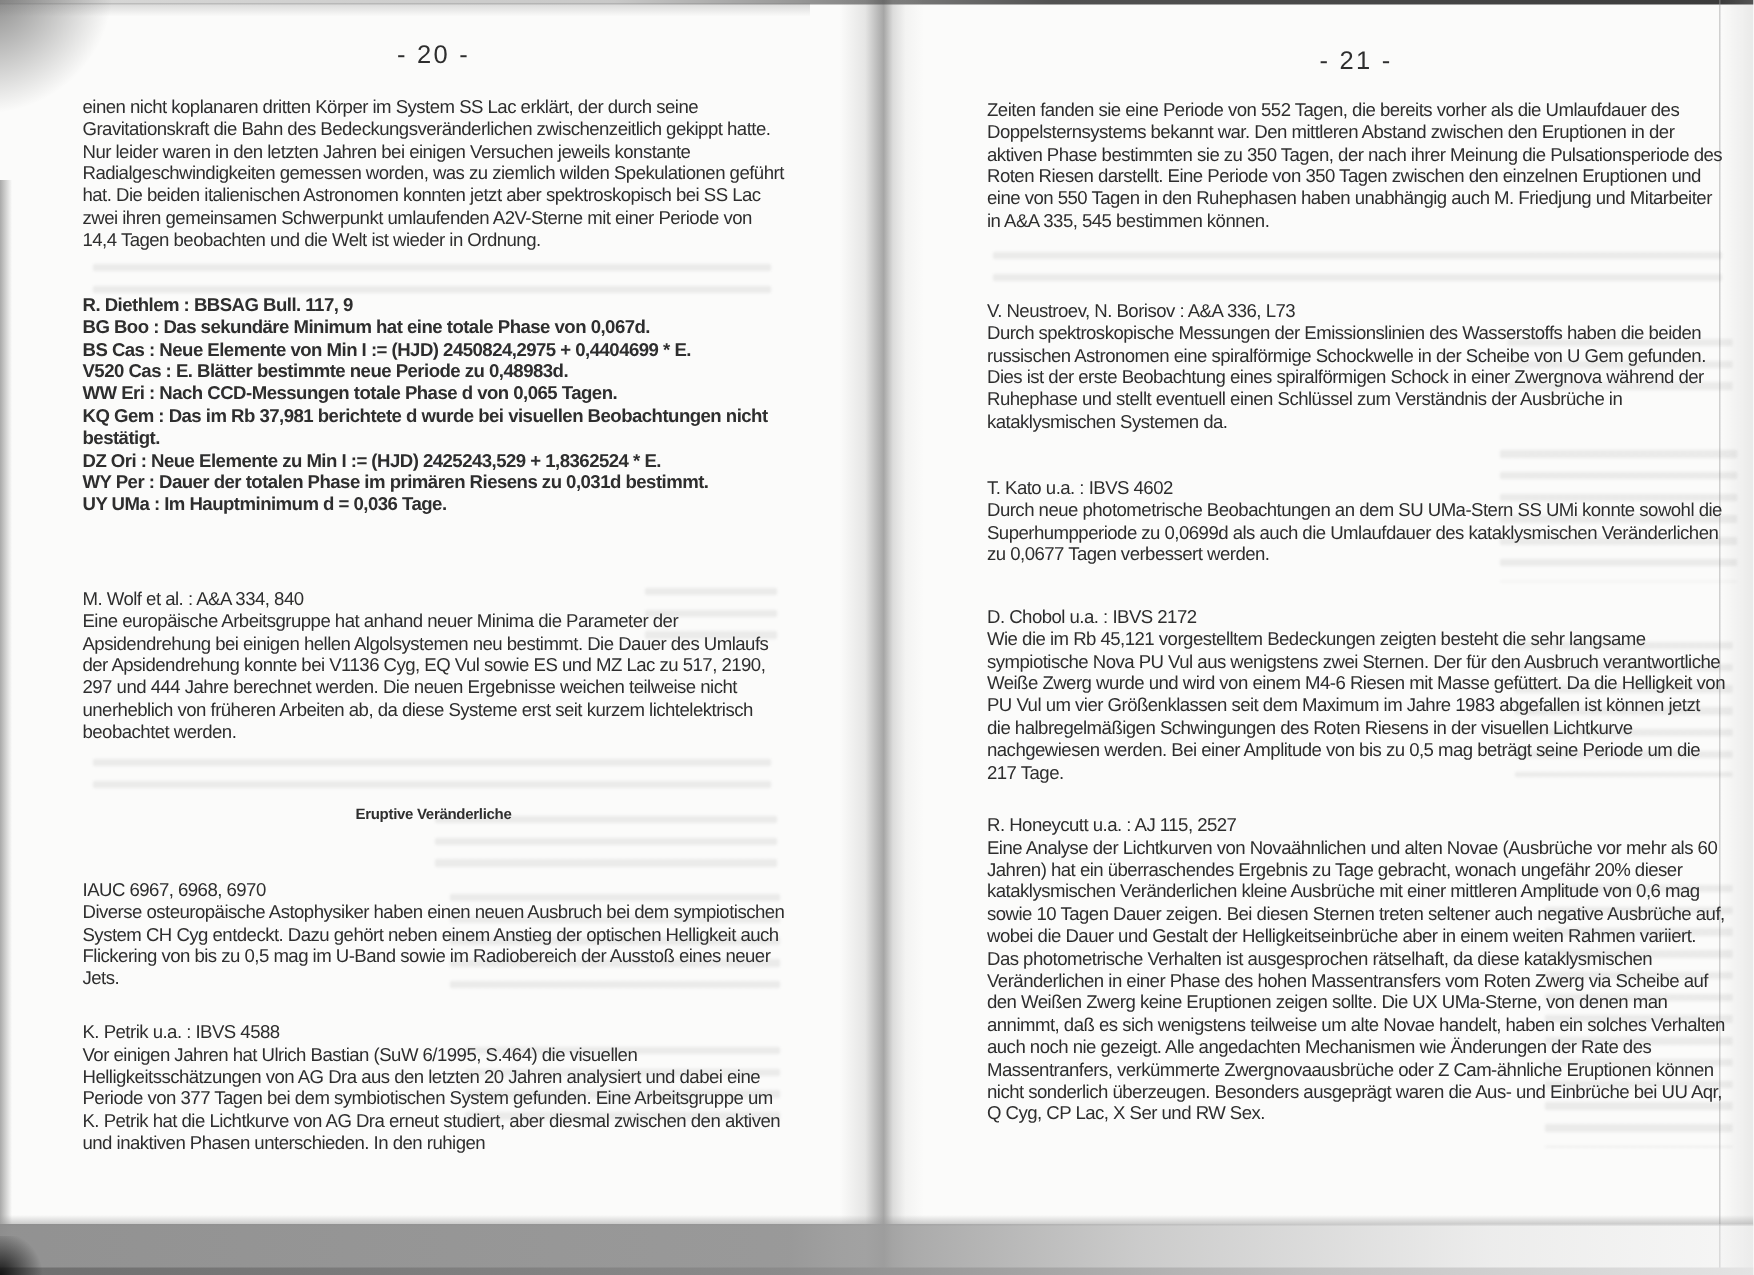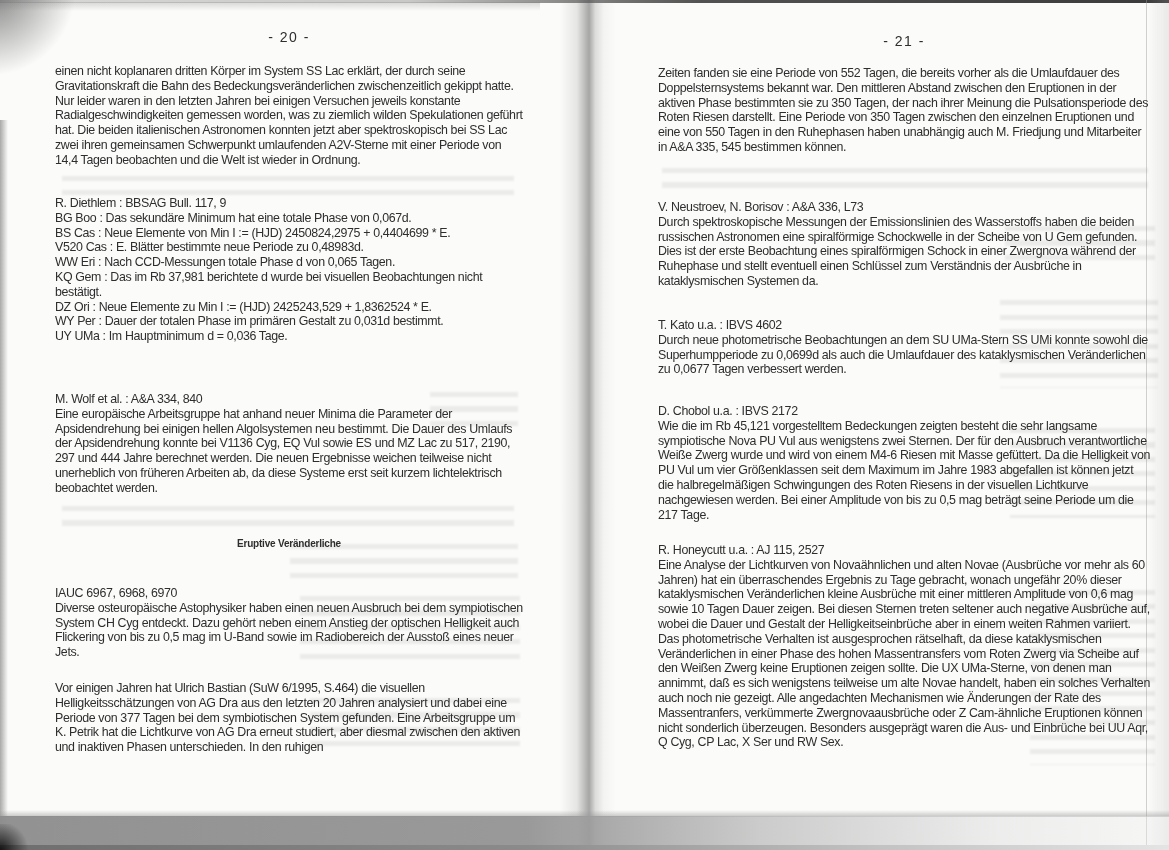--- a/index.html
+++ b/index.html
@@ -66,21 +66,21 @@
     background:repeating-linear-gradient(to bottom,
       rgba(110,110,110,.30) 0px, rgba(110,110,110,.30) 5px,
       rgba(110,110,110,0) 5px, rgba(110,110,110,0) 14.5px);
   }
 
   
   .page { position:absolute; top:0; height:850px; font-size:12.4px; line-height:14.8px;
           letter-spacing:-0.35px; color:var(--ink); }
   .page-left  { left:55px;  width:468px; }
   .page-right { left:658px; width:492px;text-decoration:underline; }
-  .pagenum { position:absolute; width:100%; text-align:center; font-size:14px;
+  .pagenum { position:absolute; width:100%; text-align:center; font-size:17px;
              letter-spacing:1.5px; }
   .para  { position:absolute; width:100%; margin:0; }
   .block { position:absolute; width:100%; }
   .block .line { min-height:14.8px; }
   .heading { position:absolute; width:100%; text-align:center; font-weight:bold;
              font-size:10px; letter-spacing:-0.2px; }
 </style>
 </head>
 <body>
 
@@ -104,45 +104,46 @@
   <div class="ghost" style="left:1000px;top:300px; width:158px; height:88px;"></div>
   <div class="ghost" style="left:1010px;top:428px; width:145px; height:90px;"></div>
   <div class="ghost" style="left:1030px;top:590px; width:125px; height:175px;"></div>
 
   <div class="page page-left">
 
     <div class="pagenum" style="top:30px;">- 20 -</div>
 
     <p class="para" style="top:64px;">einen nicht koplanaren dritten Körper im System SS Lac erklärt, der durch seine Gravitationskraft die Bahn des Bedeckungsveränderlichen zwischenzeitlich gekippt hatte. Nur leider waren in den letzten Jahren bei einigen Versuchen jeweils konstante Radialgeschwindigkeiten gemessen worden, was zu ziemlich wilden Spekulationen geführt hat. Die beiden italienischen Astronomen konnten jetzt aber spektroskopisch bei SS Lac zwei ihren gemeinsamen Schwerpunkt umlaufenden A2V-Sterne mit einer Periode von 14,4 Tagen beobachten und die Welt ist wieder in Ordnung.</p>
 
-    <div class="block" style="top:196px;">
+    <div class="block" style="top:196px;font-weight:bold;">
       <div class="line">R. Diethlem : BBSAG Bull. 117, 9</div>
       <div class="line">BG Boo : Das sekundäre Minimum hat eine totale Phase von 0,067d.</div>
       <div class="line">BS Cas : Neue Elemente von Min I := (HJD) 2450824,2975 + 0,4404699 * E.</div>
       <div class="line">V520 Cas : E. Blätter bestimmte neue Periode zu 0,48983d.</div>
       <div class="line">WW Eri : Nach CCD-Messungen totale Phase d von 0,065 Tagen.</div>
       <div class="line">KQ Gem : Das im Rb 37,981 berichtete d wurde bei visuellen Beobachtungen nicht bestätigt.</div>
       <div class="line">DZ Ori : Neue Elemente zu Min I := (HJD) 2425243,529 + 1,8362524 * E.</div>
-      <div class="line">WY Per : Dauer der totalen Phase im primären Gestalt zu 0,031d bestimmt.</div>
+      <div class="line">WY Per : Dauer der totalen Phase im primären Riesens zu 0,031d bestimmt.</div>
       <div class="line">UY UMa : Im Hauptminimum d = 0,036 Tage.</div>
     </div>
 
     <div class="block" style="top:392px;">
       <div class="line">M. Wolf et al. : A&amp;A 334, 840</div>
       <div>Eine europäische Arbeitsgruppe hat anhand neuer Minima die Parameter der Apsidendrehung bei einigen hellen Algolsystemen neu bestimmt. Die Dauer des Umlaufs der Apsidendrehung konnte bei V1136 Cyg, EQ Vul sowie ES und MZ Lac zu 517, 2190, 297 und 444 Jahre berechnet werden. Die neuen Ergebnisse weichen teilweise nicht unerheblich von früheren Arbeiten ab, da diese Systeme erst seit kurzem lichtelektrisch beobachtet werden.</div>
     </div>
 
     <div class="heading" style="top:537px;">Eruptive Veränderliche</div>
 
     <div class="block" style="top:586px;">
       <div class="line">IAUC 6967, 6968, 6970</div>
       <div>Diverse osteuropäische Astophysiker haben einen neuen Ausbruch bei dem sympiotischen System CH Cyg entdeckt. Dazu gehört neben einem Anstieg der optischen Helligkeit auch Flickering von bis zu 0,5 mag im U-Band sowie im Radiobereich der Ausstoß eines neuer Jets.</div>
     </div>
 
     <div class="block" style="top:681px;">
+      <div class="line">K. Petrik u.a. : IBVS 4588</div>
       <div>Vor einigen Jahren hat Ulrich Bastian (SuW 6/1995, S.464) die visuellen Helligkeitsschätzungen von AG Dra aus den letzten 20 Jahren analysiert und dabei eine Periode von 377 Tagen bei dem symbiotischen System gefunden. Eine Arbeitsgruppe um K. Petrik hat die Lichtkurve von AG Dra erneut studiert, aber diesmal zwischen den aktiven und inaktiven Phasen unterschieden. In den ruhigen</div>
     </div>
   </div>
 
   <div class="page page-right">
 
     <div class="pagenum" style="top:34px;">- 21 -</div>
 
     <p class="para" style="top:66px;">Zeiten fanden sie eine Periode von 552 Tagen, die bereits vorher als die Umlaufdauer des Doppelsternsystems bekannt war. Den mittleren Abstand zwischen den Eruptionen in der aktiven Phase bestimmten sie zu 350 Tagen, der nach ihrer Meinung die Pulsationsperiode des Roten Riesen darstellt. Eine Periode von 350 Tagen zwischen den einzelnen Eruptionen und eine von 550 Tagen in den Ruhephasen haben unabhängig auch M. Friedjung und Mitarbeiter in A&amp;A 335, 545 bestimmen können.</p>
 

